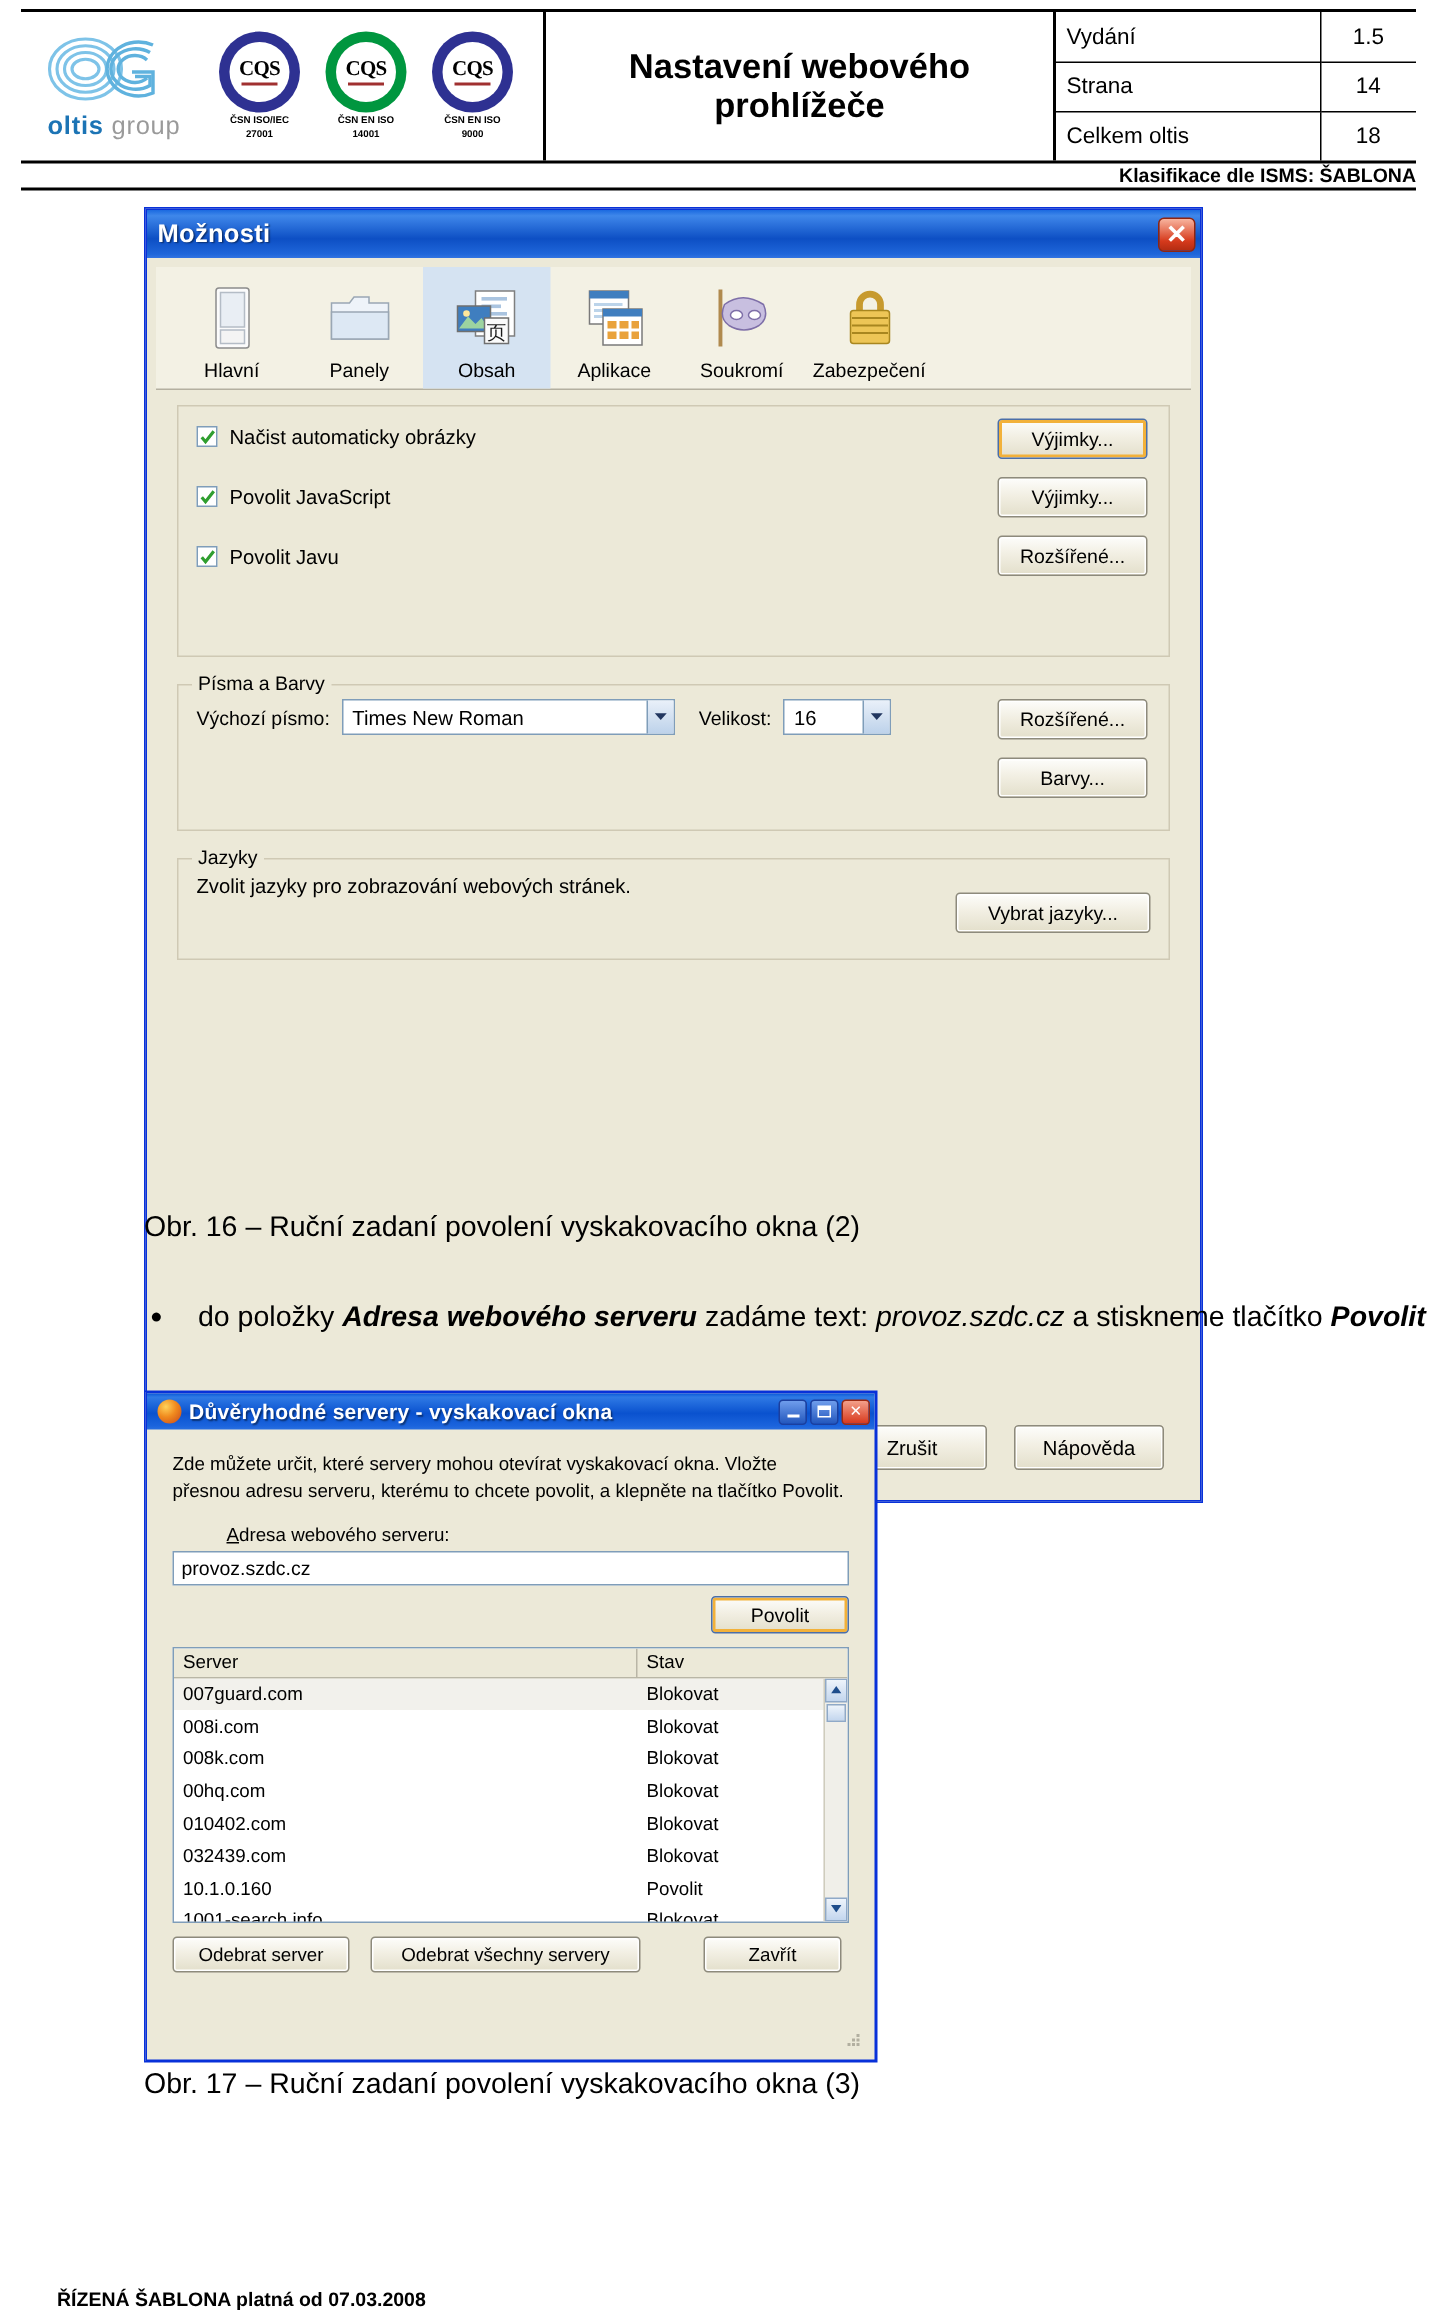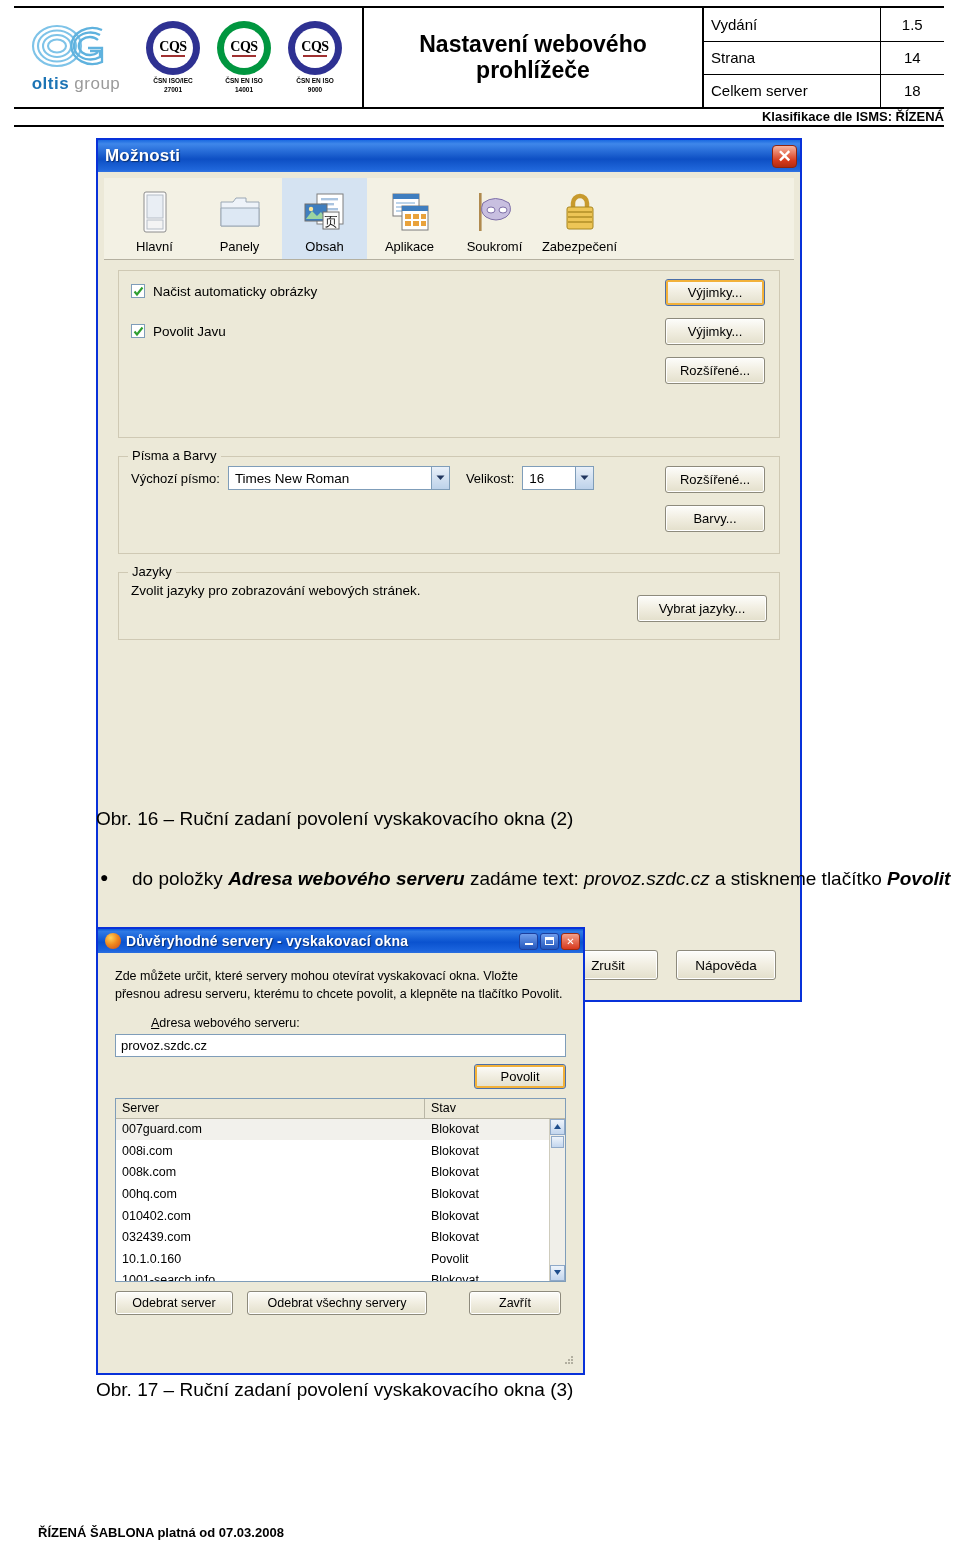--- a/index.html
+++ b/index.html
@@ -231,28 +231,28 @@
       <tbody>
           <tr>
         <td class="k">Vydání</td>
         <td class="v">1.5</td>
       </tr>
       <tr>
         <td class="k">Strana</td>
         <td class="v">14</td>
       </tr>
       <tr>
-        <td class="k">Celkem server</td>
+        <td class="k">Celkem oltis</td>
         <td class="v">18</td>
       </tr>
     </tbody>
       </table>
   </div>
 </div>
-<div class="classif">Klasifikace dle ISMS: ŘÍZENÁ</div>
+<div class="classif">Klasifikace dle ISMS: ŠABLONA</div>
 
 <div class="xpwin" id="optWin">
   <div class="tbar">
     <div class="ttl">Možnosti</div>
     <div class="bigclose">✕</div>
   </div>
 
   <div class="opt-body">
 
     <div class="tabstrip">
@@ -360,20 +360,28 @@
             </svg>
         </span>
         <span class="cl"><span>Na</span><span>čist automaticky obrázky</span></span>
       </div>
       <div class="chkrow">
         <span class="cb">
           <svg width="11" height="11" viewBox="0 0 11 11">
               <path d="M1.5 5.5 L4 8.5 L9.5 1.5" fill="none" stroke="#2f9e2f" stroke-width="2.1"></path>
             </svg>
         </span>
+        <span class="cl"><span>Povolit JavaS</span><span>cript</span></span>
+      </div>
+      <div class="chkrow">
+        <span class="cb">
+          <svg width="11" height="11" viewBox="0 0 11 11">
+              <path d="M1.5 5.5 L4 8.5 L9.5 1.5" fill="none" stroke="#2f9e2f" stroke-width="2.1"></path>
+            </svg>
+        </span>
         <span class="cl"><span>Povolit J</span><span>avu</span></span>
       </div>
 
       <div class="btncol">
         <div class="xpbtn focus">Výjimky...</div>
         <div class="xpbtn">Výjimky...</div>
         <div class="xpbtn">Rozšířené...</div>
       </div>
     </div>
 

